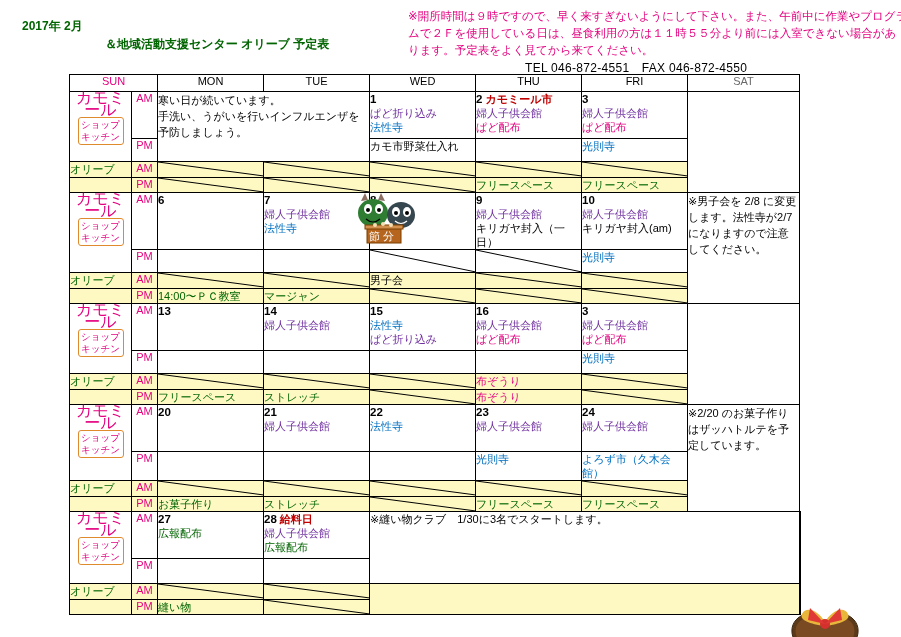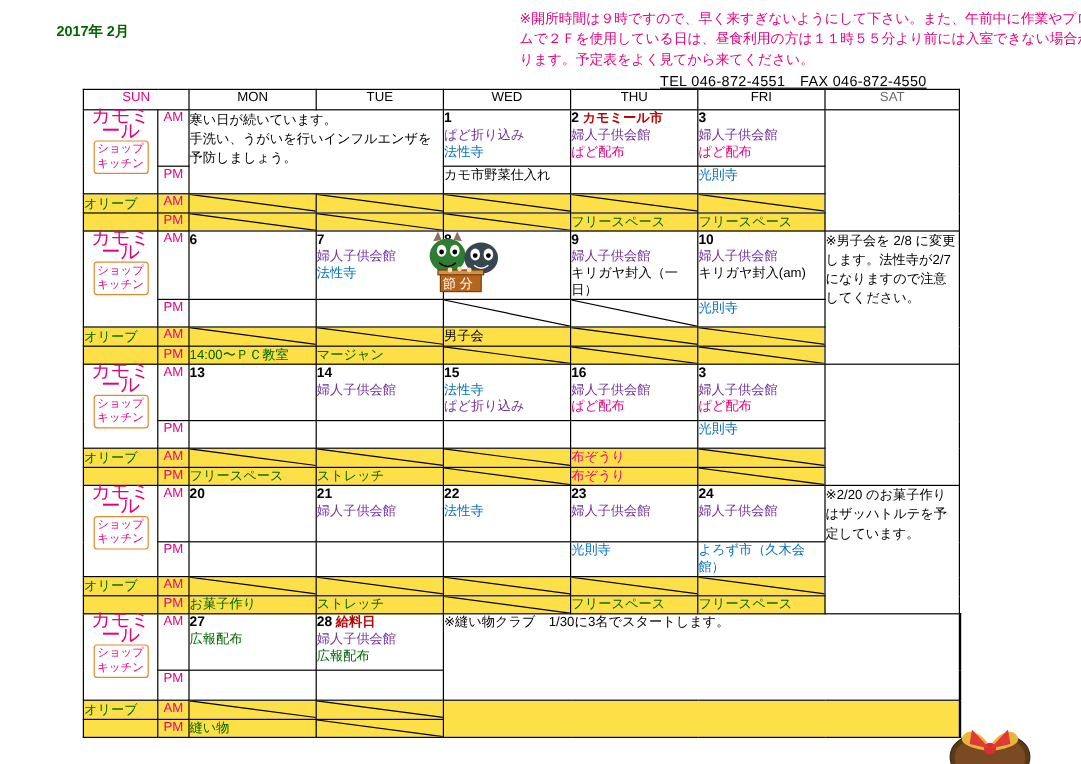--- a/index.html
+++ b/index.html
@@ -7,41 +7,41 @@
     width:901px;height:637px;
     background:#ffffff;
     font-family:"Liberation Sans","DejaVu Sans",sans-serif;
     font-size:11px;
     color:#000;
     overflow:hidden;
     position:relative;
   }
   
   .header{
-    position:absolute;left:0;top:0;width:726px;height:70px;margin-left:25px;
+    position:absolute;left:0;top:0;width:726px;height:70px;
   }
   .hdr-year{
     position:absolute;left:22px;top:18px;
     font-size:12px;color:#006400;font-weight:bold;white-space:nowrap;
   }
   .hdr-title1{
     position:absolute;left:105px;top:18px;
     font-size:12px;color:#e4007f;font-weight:bold;white-space:nowrap;
   }
   .hdr-title2{
     position:absolute;left:105px;top:36px;
     font-size:12px;color:#006400;font-weight:bold;white-space:nowrap;
   }
   .hdr-notice{
     position:absolute;left:408px;top:8px;width:500px;
     font-size:11.5px;color:#e4007f;line-height:17px;
   }
   .hdr-tel{
     position:absolute;left:525px;top:60px;
-    font-size:12px;color:#000;letter-spacing:.3px;white-space:nowrap;text-decoration:underline;
+    font-size:12px;color:#000;letter-spacing:.3px;white-space:nowrap;
   }
   
   .cal{
     position:absolute;left:22px;top:74px;
     border-collapse:collapse;
     table-layout:fixed;
     margin-left:47px;
   }
   .cal td,.cal th{
     border:1px solid #000;
@@ -88,41 +88,42 @@
     padding:2px 3px 2px 4px;line-height:14px;
   }
   .daynum{font-weight:bold;color:#000;font-size:11.5px;}
   .ev{display:block;line-height:14px;}
   .c-black{color:#000;}
   .c-pink{color:#e4007f;}
   .c-purple{color:#7030a0;}
   .c-blue{color:#0070c0;}
   .c-green{color:#006400;}
   .c-red{color:#c00000;}
-  .green-row{background:#fde047;}
+  .green-row{background:#fef9c3;}
   .note{
     padding:4px 5px;line-height:16px;font-size:11px;color:#000;
   }
   .msg{
     padding:3px 4px;line-height:16px;font-size:12px;color:#000;
   }
   .diag{position:relative;}
   .diag svg{position:absolute;left:0;top:0;width:100%;height:100%;}
   .setsubun{
     position:absolute;left:265px;top:116px;width:120px;height:58px;
   }
   .heart{
     position:absolute;left:710px;top:525px;width:90px;height:76px;
   }
 </style>
 </head>
 <body>
 
 <div class="header">
   <div class="hdr-year">2017年 2月</div>
+  <div class="hdr-title2">＆地域活動支援センター オリーブ 予定表</div>
   <div class="hdr-notice">※開所時間は９時ですので、早く来すぎないようにして下さい。また、午前中に作業やプログラムで２Ｆを使用している日は、昼食利用の方は１１時５５分より前には入室できない場合があります。予定表をよく見てから来てください。</div>
   <div class="hdr-tel">TEL 046-872-4551　FAX 046-872-4550</div>
 </div>
 
 <table class="cal">
   <colgroup>
     <col class="col-label">
       <col class="col-ap">
       <col class="col-day">
       <col class="col-day">

